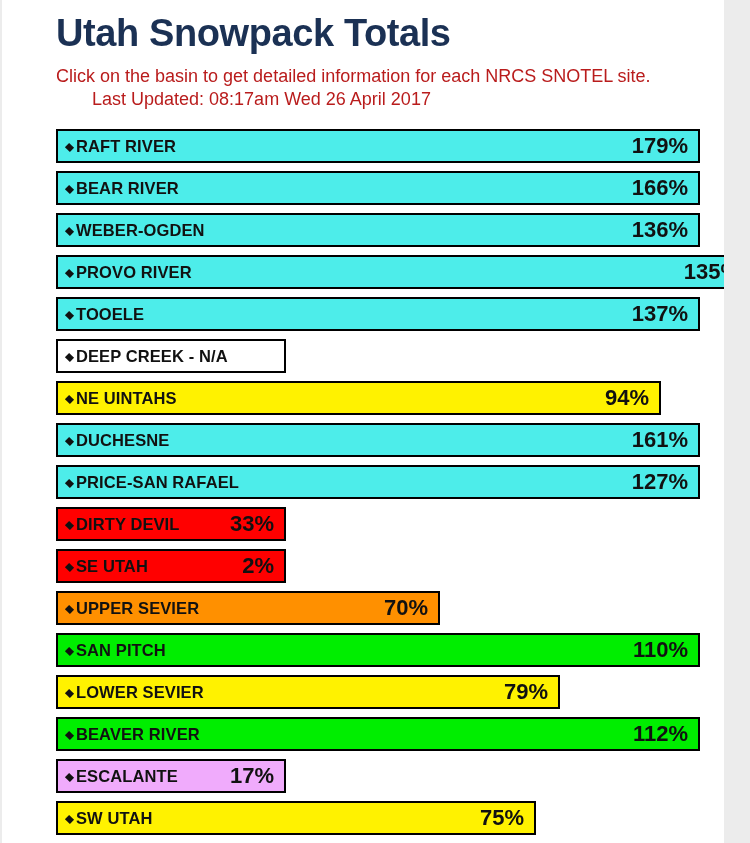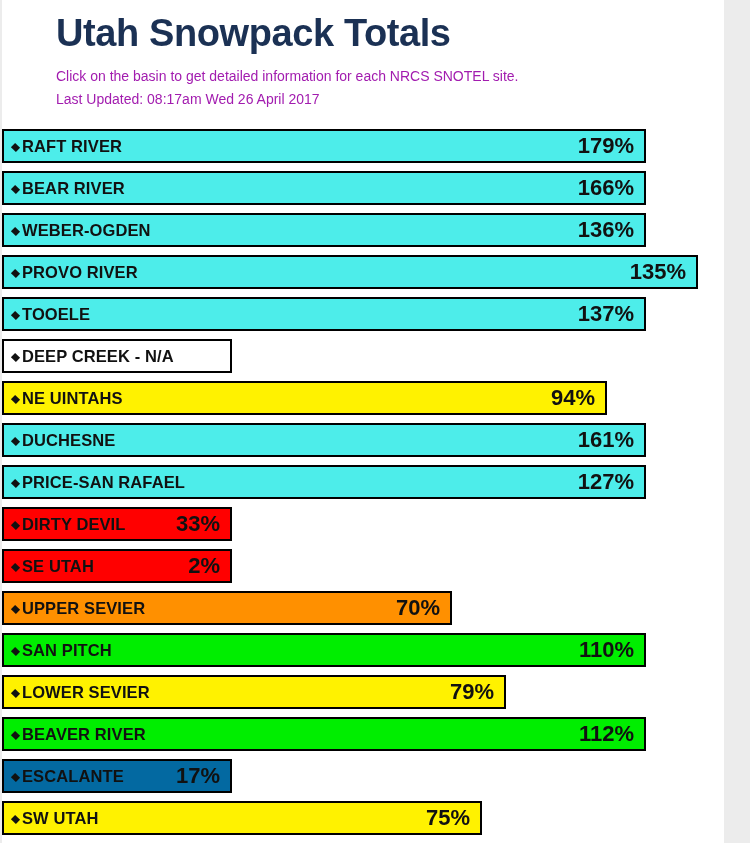--- a/index.html
+++ b/index.html
@@ -30,27 +30,28 @@
     margin: 0;
     font-size: 38px;
     line-height: 46px;
     font-weight: bold;
     color: #1b3154;
     letter-spacing: -0.4px;
     font-family: "Liberation Sans", sans-serif;
   }
   .subtitle {
     margin-top: 10px;
-    font-size: 14px;
+    font-size: 18px;
     line-height: 21px;
-    color: #a21caf;
+    color: #b91c1c;
     font-family: "Liberation Sans", sans-serif;
   }
   .chart {
     margin-top: 19px;
+    padding-left: 54px;
     position: relative;
   }
   .bar-row {
     margin-bottom: 8px;
     height: 34px;
   }
   .bar {
     height: 34px;
     box-sizing: border-box;
     border: 2px solid #000000;
@@ -87,21 +88,21 @@
   }
 </style>
 </head>
 <body>
 
 <div id="page">
 
   <div class="header">
     <h1 class="title">Utah Snowpack Totals</h1>
     <div class="subtitle">Click on the basin to get detailed information for each NRCS SNOTEL site.</div>
-    <div class="subtitle" style="margin-top:2px;">Last Updated: 08:17am Wed 26 April 2017</div>
+    <div class="subtitle" style="margin-top:2px;margin-left:36px;">Last Updated: 08:17am Wed 26 April 2017</div>
   </div>
 
   <div class="chart" id="chart">
       <div class="bar-row">
         <div class="bar" style="width: 644px; background: rgb(77, 237, 234);">
           <span class="bar-label"><span class="bullet"></span><span>RAFT RIVER</span></span>
           <span class="bar-value">179%</span>
         </div>
       </div>
       <div class="bar-row">
@@ -157,21 +158,21 @@
           <span class="bar-value">33%</span>
         </div>
       </div>
       <div class="bar-row">
         <div class="bar" style="width: 230px; background: rgb(255, 0, 0);">
           <span class="bar-label"><span class="bullet"></span><span>SE UTAH</span></span>
           <span class="bar-value">2%</span>
         </div>
       </div>
       <div class="bar-row">
-        <div class="bar" style="width: 450px; background: rgb(255, 144, 0);">
+        <div class="bar" style="width: 384px; background: rgb(255, 144, 0);">
           <span class="bar-label"><span class="bullet"></span><span>UPPER SEVIER</span></span>
           <span class="bar-value">70%</span>
         </div>
       </div>
       <div class="bar-row">
         <div class="bar" style="width: 644px; background: rgb(0, 238, 0);">
           <span class="bar-label"><span class="bullet"></span><span>SAN PITCH</span></span>
           <span class="bar-value">110%</span>
         </div>
       </div>
@@ -181,21 +182,21 @@
           <span class="bar-value">79%</span>
         </div>
       </div>
       <div class="bar-row">
         <div class="bar" style="width: 644px; background: rgb(0, 238, 0);">
           <span class="bar-label"><span class="bullet"></span><span>BEAVER RIVER</span></span>
           <span class="bar-value">112%</span>
         </div>
       </div>
       <div class="bar-row">
-        <div class="bar" style="width: 230px; background: #0369a1;">
+        <div class="bar" style="width: 230px; background: #f0abfc;">
           <span class="bar-label"><span class="bullet"></span><span>ESCALANTE</span></span>
           <span class="bar-value">17%</span>
         </div>
       </div>
       <div class="bar-row">
         <div class="bar" style="width: 480px; background: rgb(255, 242, 0);">
           <span class="bar-label"><span class="bullet"></span><span>SW UTAH</span></span>
           <span class="bar-value">75%</span>
         </div>
       </div>

